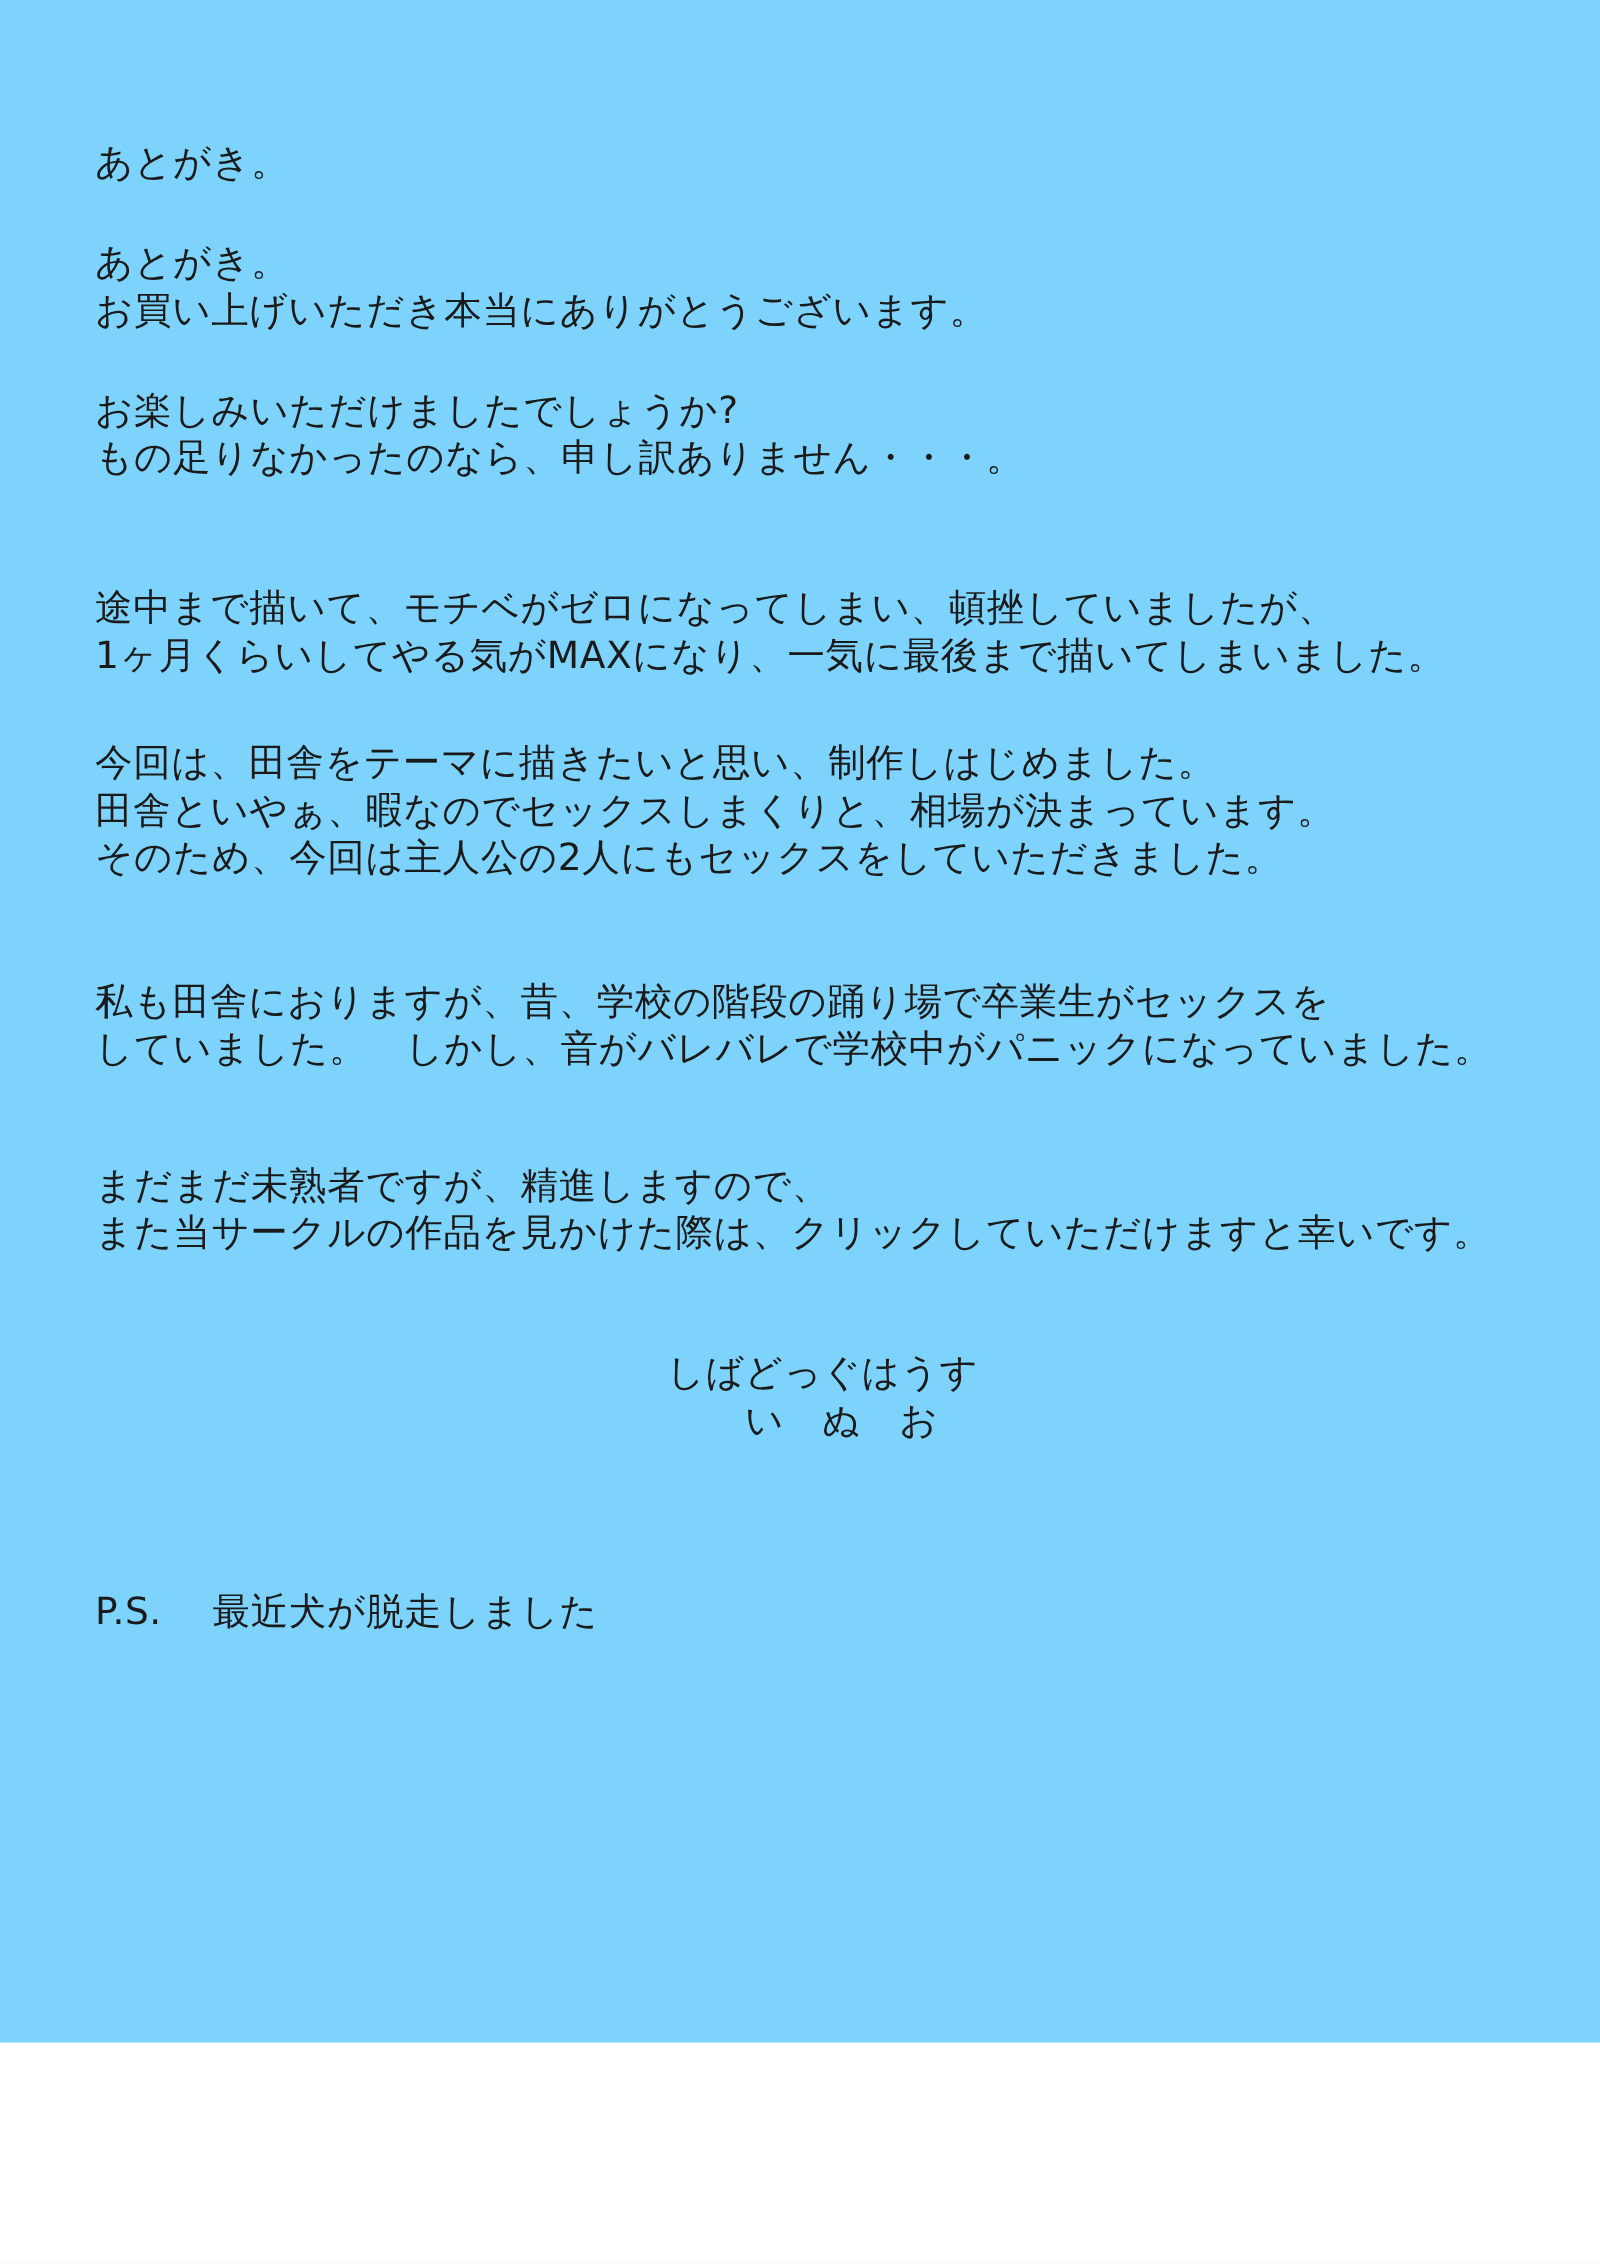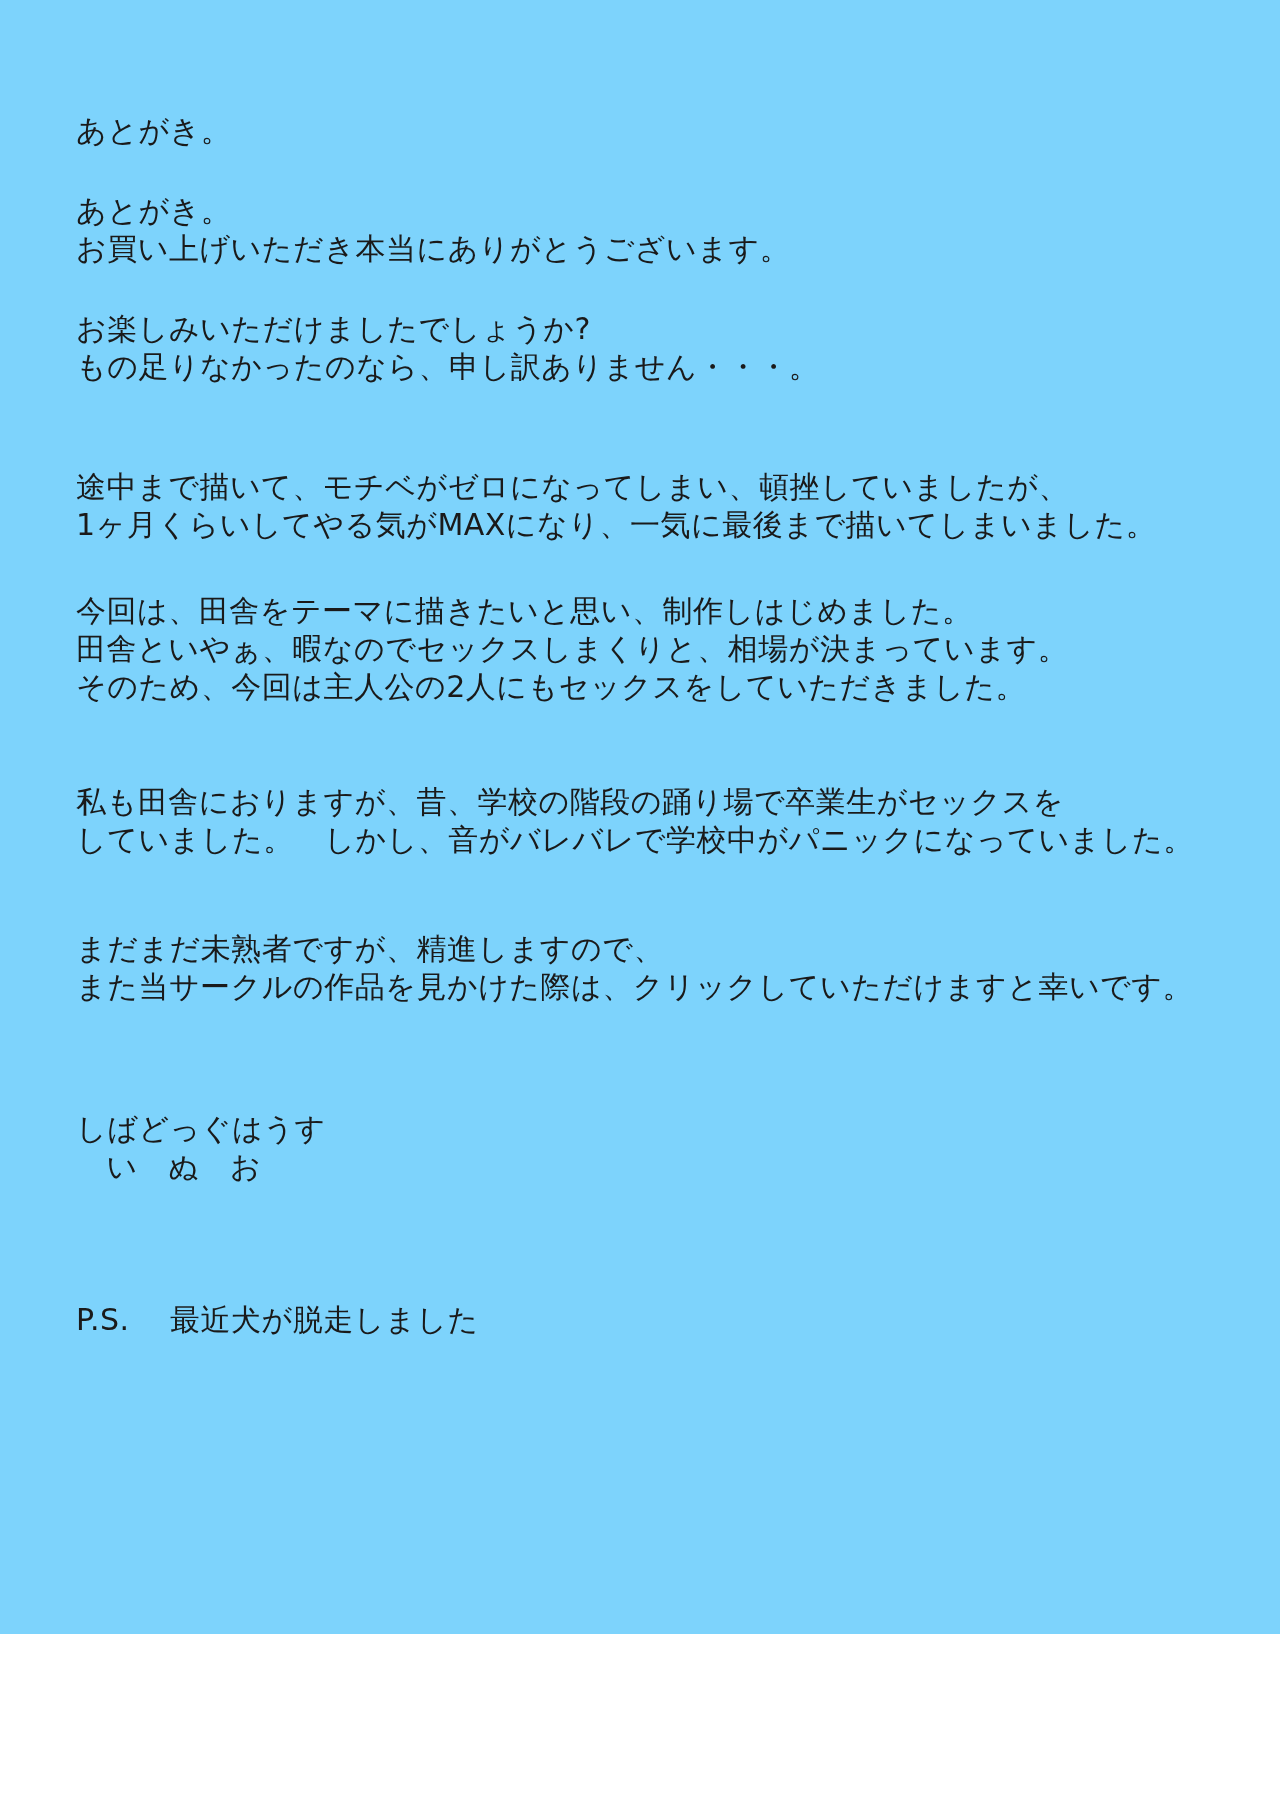--- a/index.html
+++ b/index.html
@@ -28,21 +28,21 @@
     letter-spacing: 0.5px;
     white-space: pre;
     font-weight: 500;
   }
   
   .m42  { margin-top: 42px; }
   .m38  { margin-top: 48px; }
   .m82  { margin-top: 82px; }
   .m77  { margin-top: 77px; }
   .m69  { margin-top: 71px; }
-  .m74  { margin-top: 104px; }
+  .m74  { margin-top: 74px; text-align: center; }
   .m115 { margin-top: 115px; }
 </style>
 </head>
 <body>
 
 <div class="page">
 
   <div class="para">
     <div class="line">あとがき。</div>
   </div>

